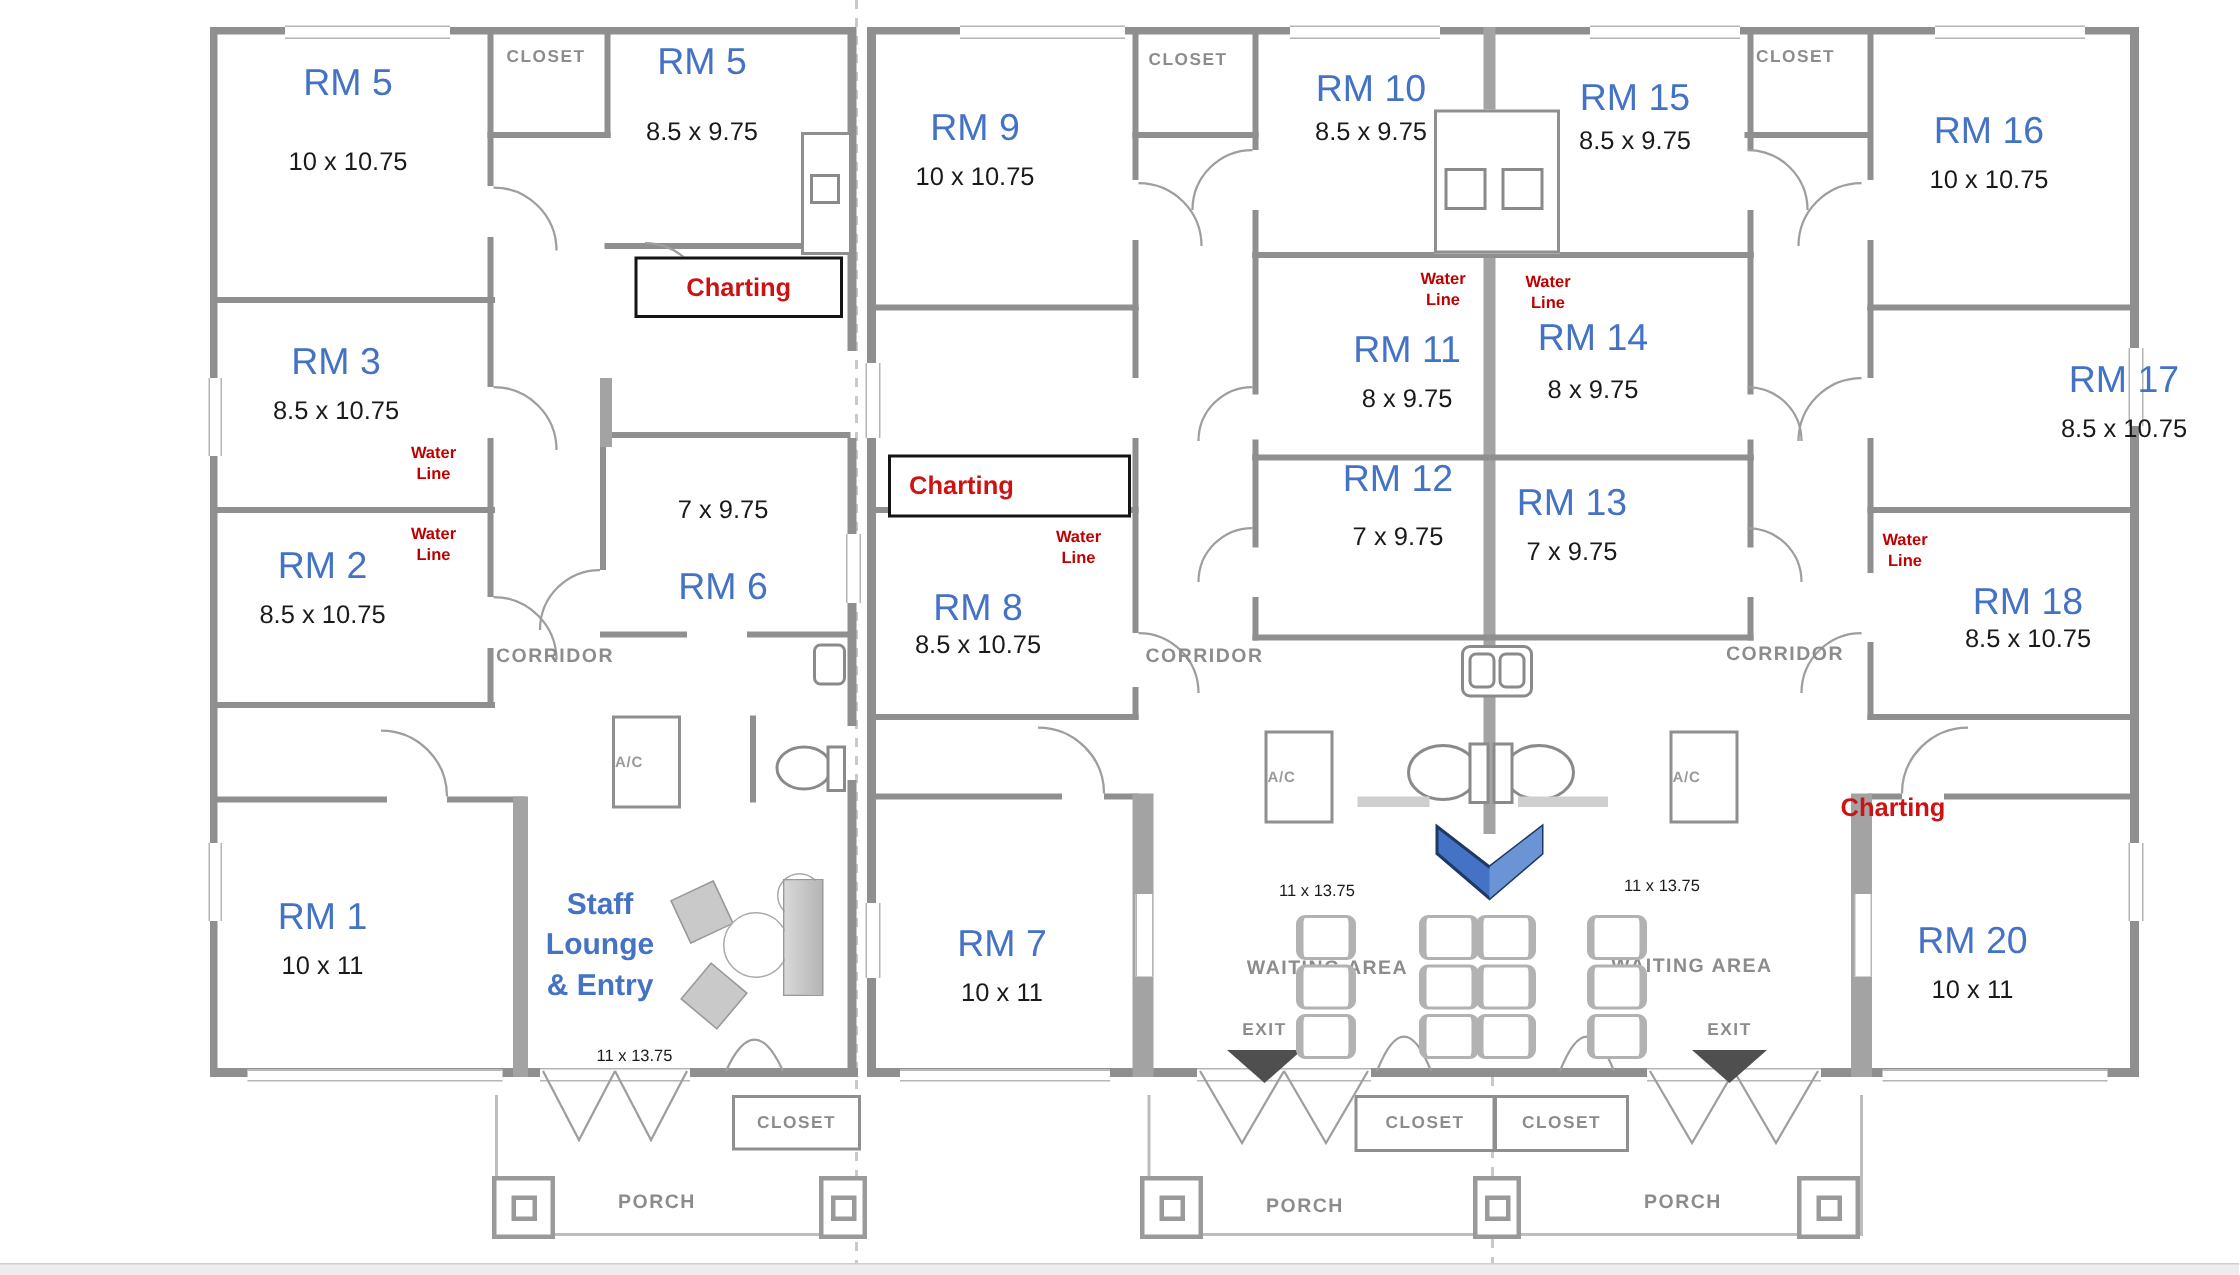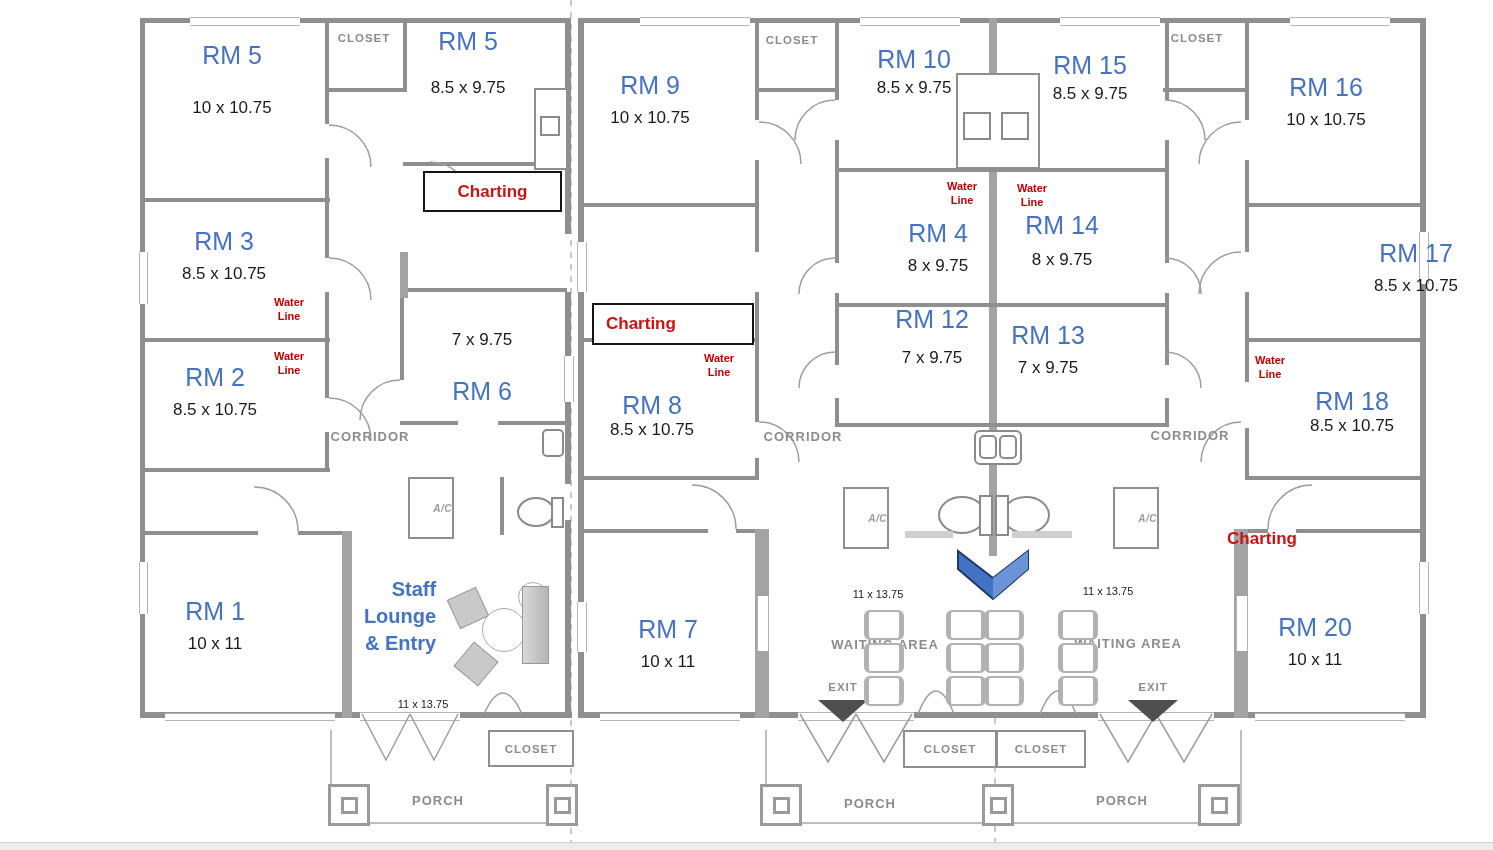--- a/index.html
+++ b/index.html
@@ -23,27 +23,27 @@
   .dimtext{position:absolute;transform:translateX(-50%);font-size:11px;color:#1a1a1a;white-space:nowrap;z-index:4;}
   .wline{position:absolute;transform:translateX(-50%);text-align:center;color:#C00000;font-size:11px;
          font-weight:600;line-height:1.3;z-index:4;}
   .wline span{display:block;}
   .chartbox{position:absolute;border:2.5px solid #141414;background:#fff;display:flex;align-items:center;z-index:4;}
   .chartbox.ctr{justify-content:center;}
   .chartbox.lft{justify-content:flex-start;padding-left:12px;}
   .charting{color:#CE1212;font-weight:700;font-size:17px;white-space:nowrap;}
   .charting.floating{position:absolute;transform:translateX(-50%);z-index:4;}
   .box{position:absolute;border:2px solid #8f8f8f;background:#fff;z-index:3;}
-  .acbox{display:flex;align-items:center;justify-content:flex-end;font-style:italic;}
+  .acbox{display:flex;align-items:center;justify-content:flex-start;}
   .aclabel{color:#9a9a9a;font-weight:700;font-size:10px;letter-spacing:.5px;}
   .kitchenbox{position:absolute;border:2.5px solid #70AD47;background:#fff;display:flex;align-items:center;
               justify-content:center;z-index:4;}
   .kitchentext{font-size:21px;color:#1f1f1f;}
-  .staff{position:absolute;transform:translateX(-50%);text-align:right;color:#4472C4;font-weight:600;
-         font-size:20px;line-height:1.35;z-index:4;}
+  .staff{position:absolute;transform:translateX(-50%);text-align:center;color:#4472C4;font-weight:600;
+         font-size:20px;line-height:1.35;z-index:4;margin-top:14px;}
   .warea{position:absolute;transform:translateX(-50%);font-size:13px;font-weight:700;color:#8c8c8c;
          letter-spacing:1px;white-space:nowrap;z-index:3;}
   .chair{position:absolute;width:30px;height:26px;background:#fff;border:2px solid #b2b2b2;
          border-left-width:5px;border-right-width:5px;border-radius:6px;z-index:4;}
   .col{position:absolute;border:3px solid #9a9a9a;background:#fff;display:flex;align-items:center;
        justify-content:center;z-index:3;}
   .col::after{content:"";width:11px;height:11px;border:3px solid #9a9a9a;}
   .furn{position:absolute;z-index:3;}
   .fchair{width:30px;height:30px;background:#c9c9c9;border:1.5px solid #999;}
   .ftable{border:1.5px solid #aaa;border-radius:50%;background:#fff;}
@@ -288,21 +288,21 @@
     </div>
   <div class="room" style="left:650px;top:72px">
     <div class="rlabel">RM 9</div>
     <div class="rdim">10 x 10.75</div>
     </div>
   <div class="room" style="left:914px;top:46px;--gap:6px">
     <div class="rlabel">RM 10</div>
     <div class="rdim">8.5 x 9.75</div>
     </div>
   <div class="room" style="left:938px;top:220px">
-    <div class="rlabel">RM 4</div>
+    <div class="rlabel">RM 11</div>
     <div class="rdim">8 x 9.75</div>
     </div>
   <div class="room" style="left:932px;top:306px;--gap:16px">
     <div class="rlabel">RM 12</div>
     <div class="rdim">7 x 9.75</div>
     </div>
   <div class="room" style="left:1048px;top:322px">
     <div class="rlabel">RM 13</div>
     <div class="rdim">7 x 9.75</div>
     </div>

